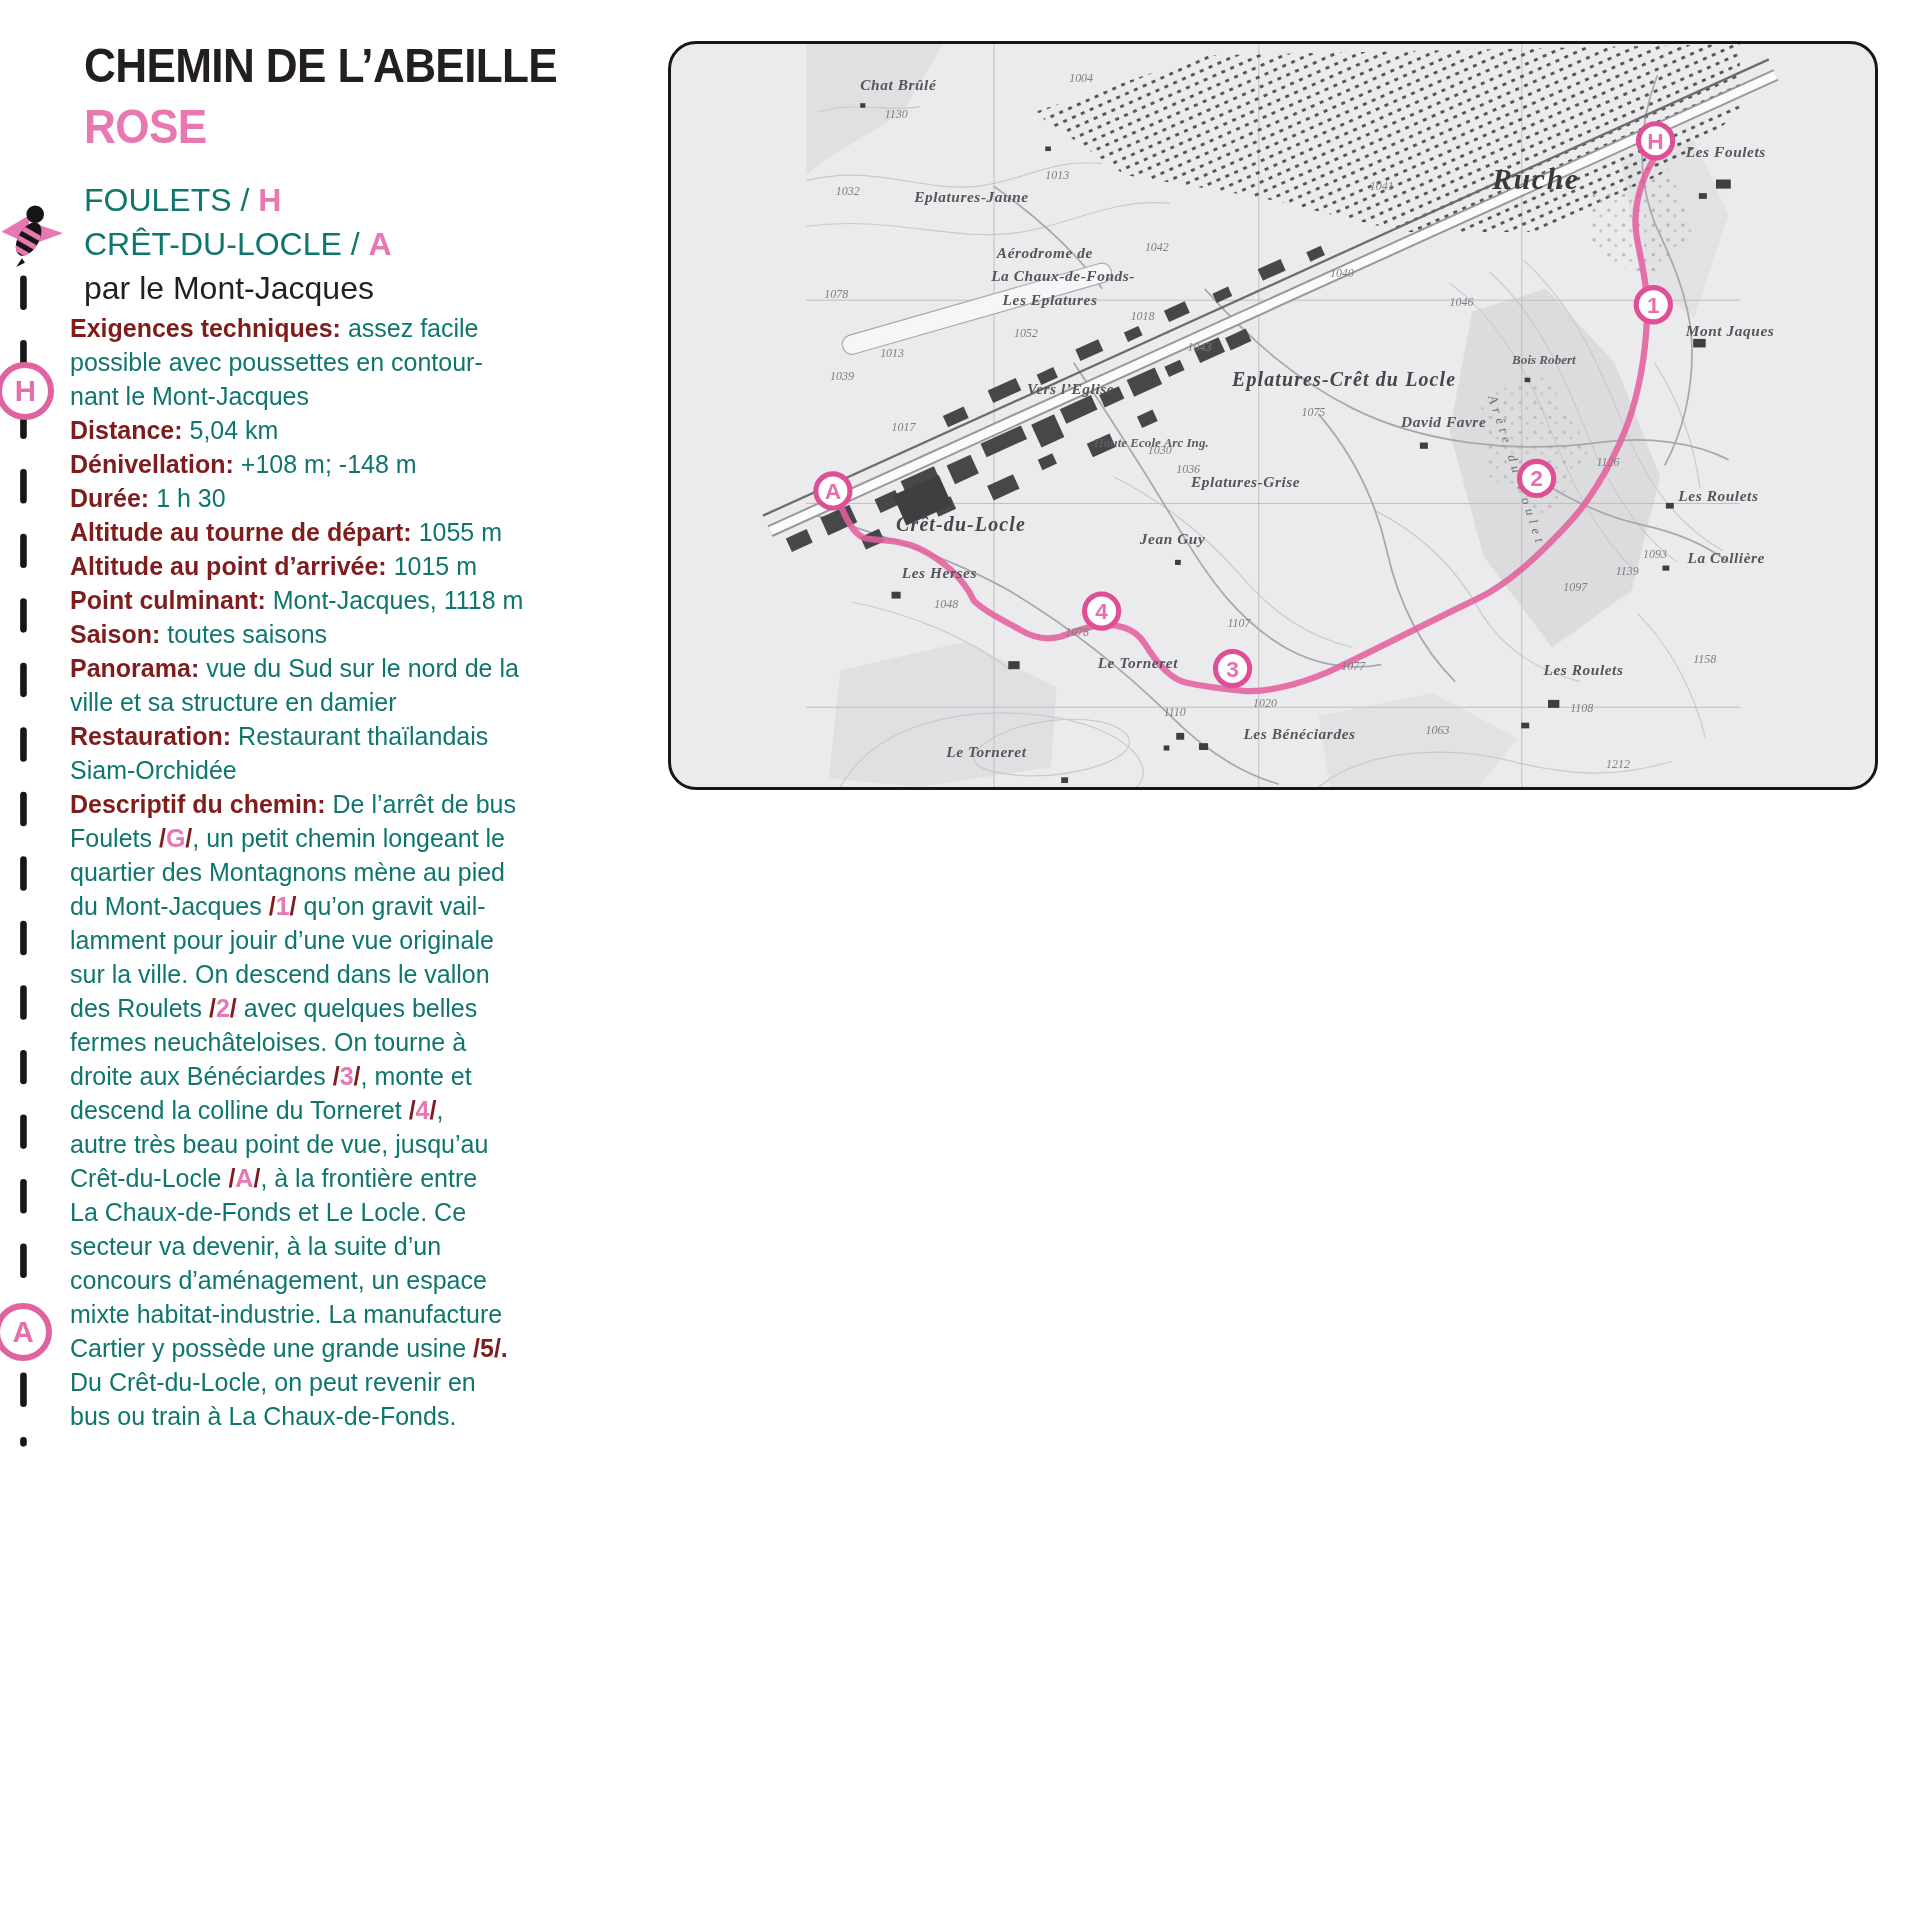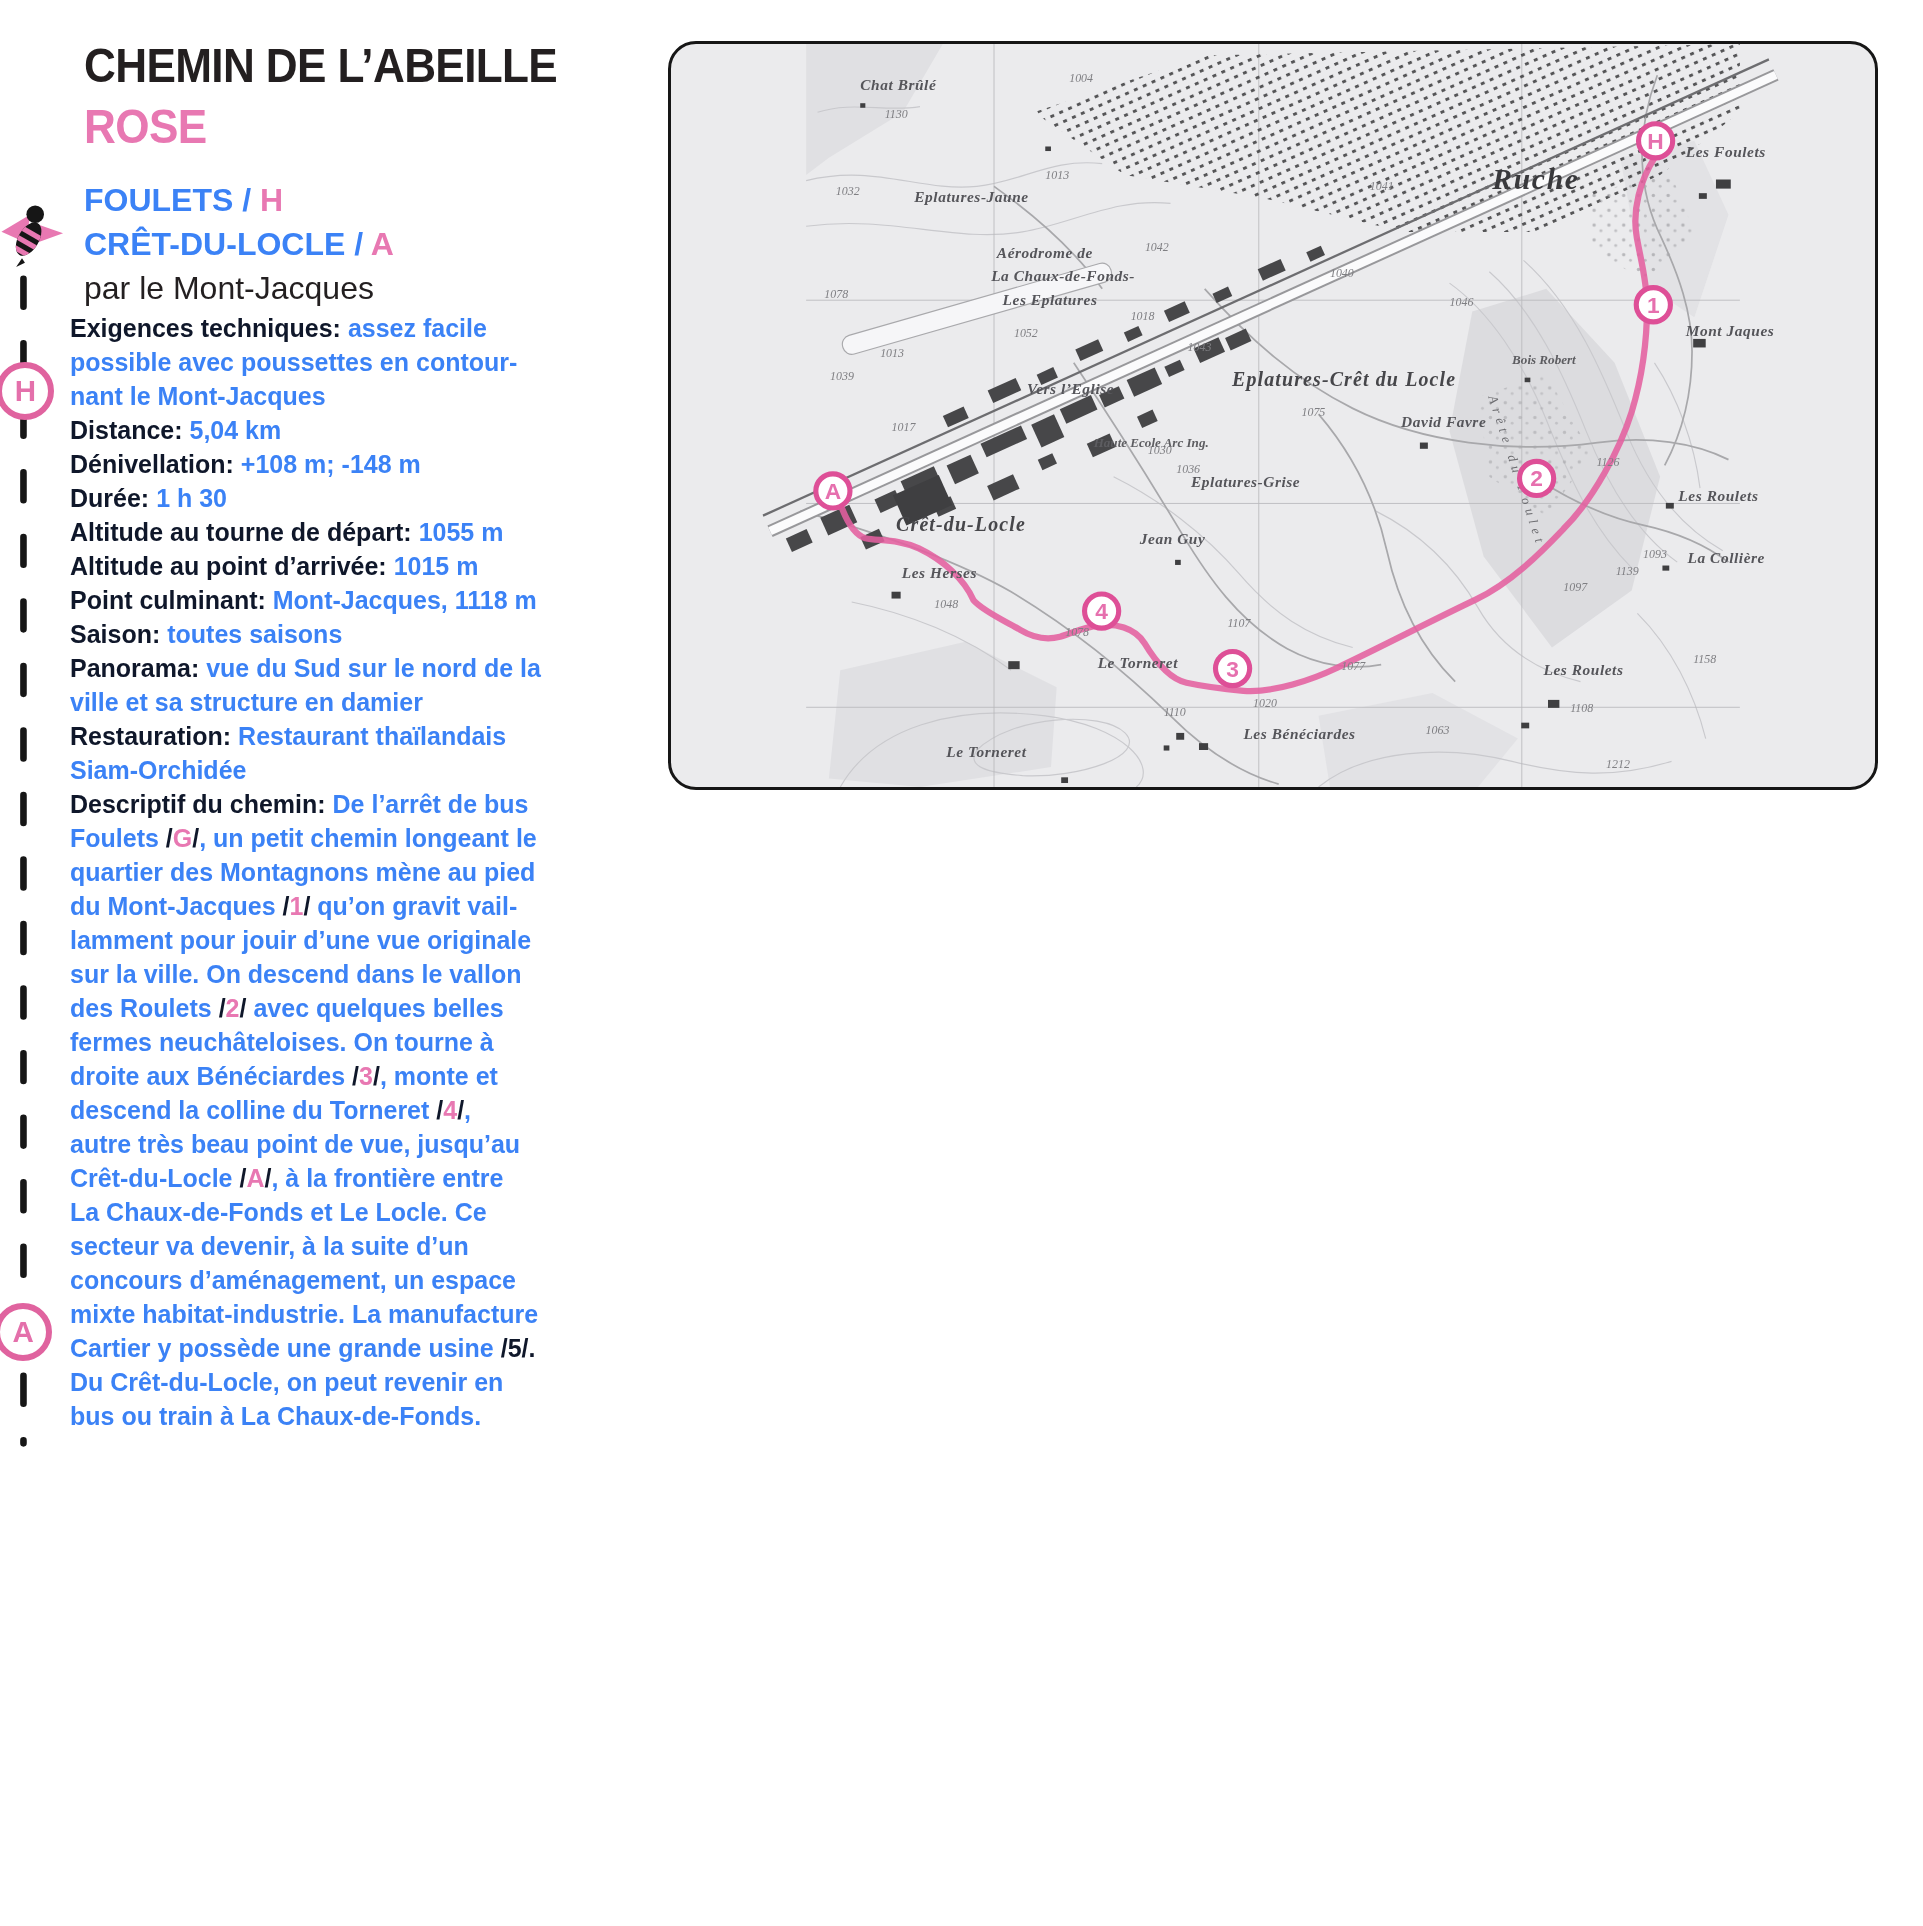--- a/index.html
+++ b/index.html
@@ -18,22 +18,22 @@
   .text-col{position:absolute;left:70px;top:35px;width:561px;margin-left:14px;}
   .title-line{font-size:49px;font-weight:bold;letter-spacing:-0.7px;line-height:61px;
               transform:scaleX(0.9);transform-origin:left;white-space:nowrap;}
   .title-rose{color:#e878b2;}
   .subtitle{margin-top:20.7px;}
   .subtitle .tl{font-size:32px;font-weight:bold;line-height:44px;white-space:nowrap;}
   .subtitle .seg-p{color:#e878b2;}
   .subtitle .seg-n{font-weight:normal;}
   .bodytext{position:absolute;left:70px;top:311px;width:561px;}
   .bodytext .tl{font-size:25px;line-height:34px;white-space:nowrap;}
-  .seg-r{font-weight:bold;color:#3b82f6;}
-  .seg-b{font-weight:bold;color:#0f172a;}
+  .seg-r{font-weight:normal;color:#0f766e;}
+  .seg-b{font-weight:bold;color:#7f1d1d;}
   .seg-p{font-weight:bold;color:#e878b2;}
 
   
   .map-frame{position:absolute;left:668px;top:41px;width:1210px;height:749px;
              box-sizing:border-box;border:3.7px solid #161616;border-radius:28px;
              background:#ebebed;overflow:hidden;}
   .map-frame svg{display:block;width:100%;height:100%;}
   text.ml-huge{font-family:"Liberation Serif",serif;font-style:italic;font-weight:bold;
                font-size:52px;fill:#39393c;letter-spacing:3px;}
   text.ml-big{font-family:"Liberation Serif",serif;font-style:italic;font-weight:bold;

